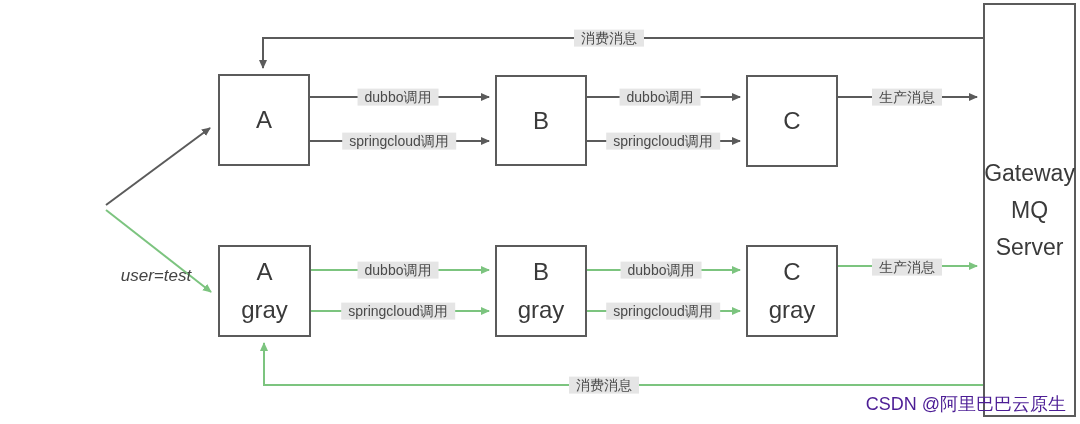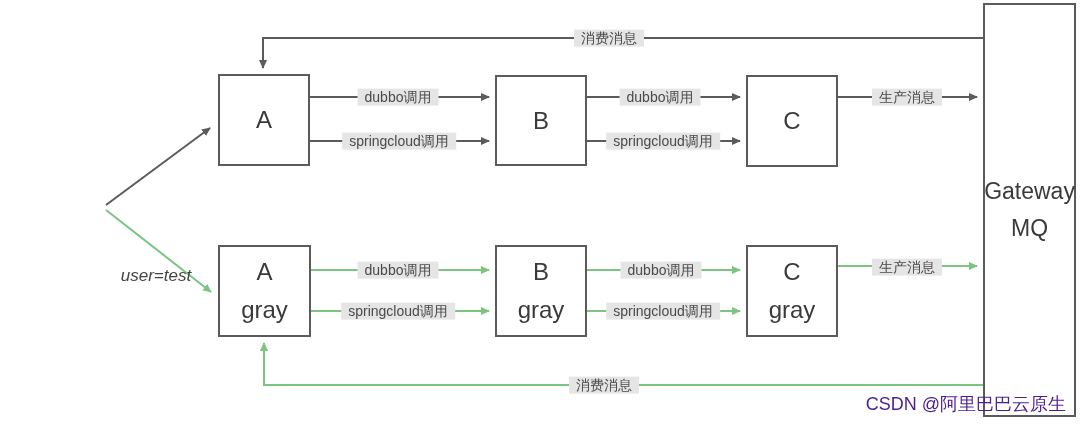--- a/index.html
+++ b/index.html
@@ -108,20 +108,21 @@
   </div>
 
   <div class="node" style="left:746px; top:245px; width:92px; height:92px;">
     <span class="big">C</span>
     <span class="big">gray</span>
   </div>
 
   <div class="node mq" style="left:983px; top:3px; width:93px; height:414px;">
     <span class="big">Gateway</span>
     <span class="big">MQ</span>
+    <span class="big">Server</span>
   </div>
 
   <span class="lbl" style="left:609px; top:38px;">消费消息</span>
 
   <span class="lbl" style="left:398px; top:97px;">dubbo调用</span>
   <span class="lbl" style="left:399px; top:141px;">springcloud调用</span>
   <span class="lbl" style="left:660px; top:97px;">dubbo调用</span>
   <span class="lbl" style="left:663px; top:141px;">springcloud调用</span>
   <span class="lbl" style="left:907px; top:97px;">生产消息</span>
 

